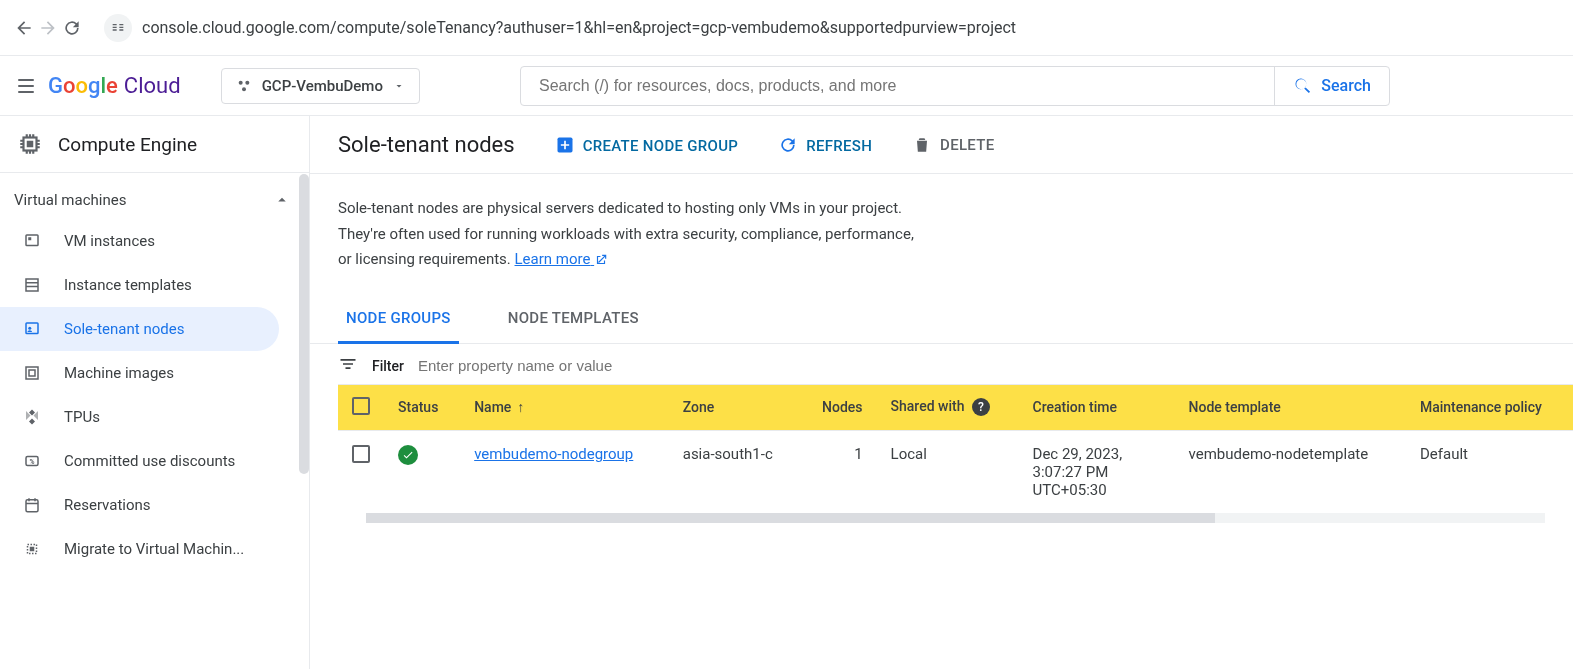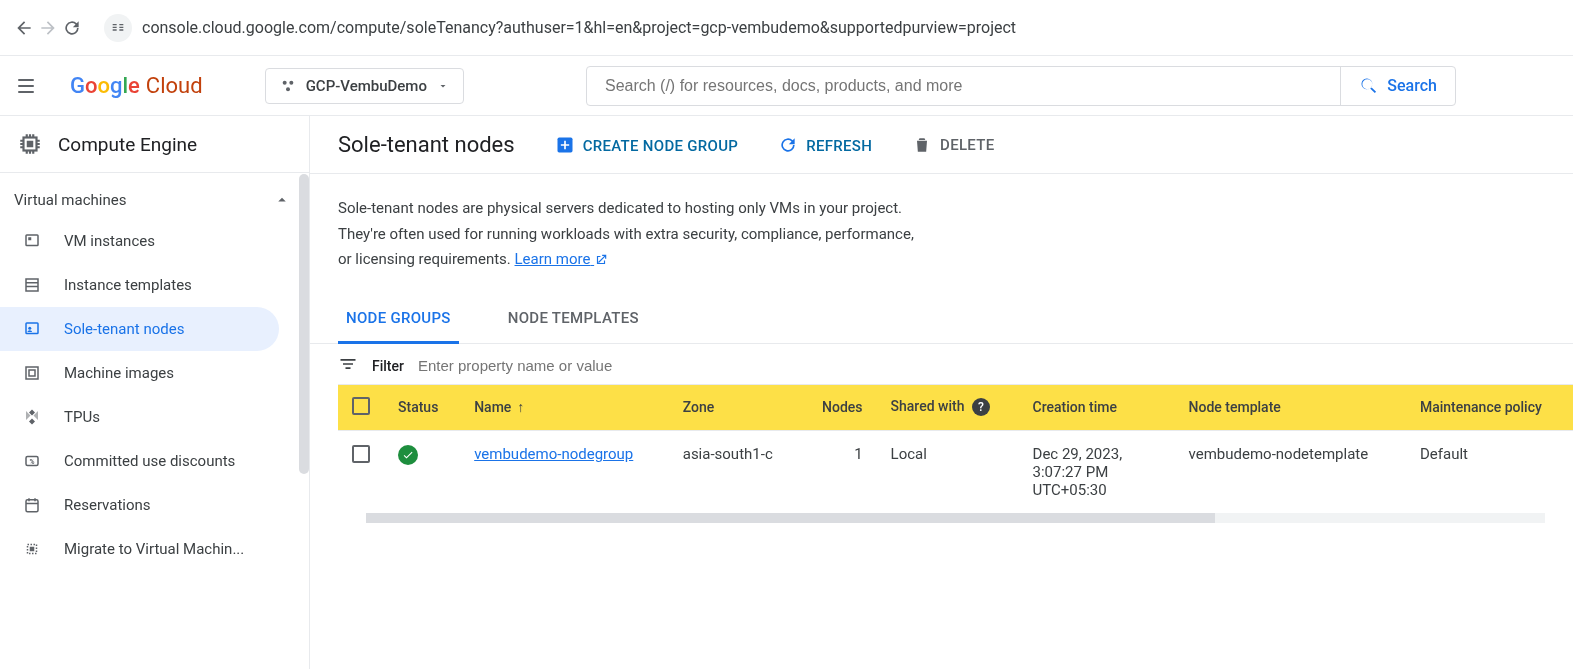--- a/index.html
+++ b/index.html
@@ -5,26 +5,26 @@
   * { box-sizing: border-box; margin: 0; padding: 0; }
   body { font-family: 'Google Sans', Roboto, Arial, sans-serif; font-size: 14px; color: #202124; background: #fff; overflow-x: hidden; }
   
   .browser-bar { display: flex; align-items: center; height: 56px; padding: 0 12px; background: #fff; border-bottom: 1px solid #e8eaed; gap: 0; }
   .nav-btn { width: 24px; height: 24px; display: flex; align-items: center; justify-content: center; color: #5f6368; cursor: pointer; }
   .nav-btn.disabled { color: #bdc1c6; }
   .addr-wrap { display:flex; align-items:center; gap:10px; margin-left:20px; }
   .site-info { width:28px; height:28px; border-radius:50%; background:#f1f3f4; display:flex; align-items:center; justify-content:center; color:#5f6368; font-size:13px; }
   .url { color:#3c4043; font-size:16px; }
   
-  .gcp-header { display:flex; align-items:center; height:60px; padding:0 14px; border-bottom:1px solid #e8eaed; gap:32px; }
+  .gcp-header { display:flex; align-items:center; height:60px; padding:0 14px; border-bottom:1px solid #e8eaed; gap:10px; }
   .hamburger { width:24px; height:24px; display:flex; flex-direction:column; justify-content:center; gap:4px; cursor:pointer; padding:0 4px;}
   .hamburger div { height:2px; background:#5f6368; border-radius:1px; }
   .logo { display:flex; align-items:center; gap:4px; font-size:22px; }
   .logo .g { font-weight:500; }
-  .logo .cloud { color:#c2410c; font-weight:400; margin-left:2px;}
+  .logo .cloud { color:#4c1d95; font-weight:400; margin-left:2px;}
   .project-picker { display:flex; align-items:center; gap:10px; border:1px solid #dadce0; border-radius:4px; padding:8px 14px; font-size:15px; color:#3c4043; cursor:pointer; margin-left:30px; font-weight:500;}
   .dots3 { display:flex; gap:1px; }
   .search-wrap { flex:1; display:flex; align-items:center; border:1px solid #dadce0; border-radius:4px; height:40px; margin-left:90px; max-width:870px; }
   .search-input { flex:1; border:none; outline:none; font-size:16px; padding:0 18px; color:#5f6368; background:transparent; }
   .search-btn { display:flex; align-items:center; gap:8px; border-left:1px solid #dadce0; padding:0 18px; height:100%; color:#1a73e8; font-size:16px; cursor:pointer; font-weight:500;}
   
   .layout { display:flex; }
   .sidebar { width:310px; border-right:1px solid #e8eaed; min-height:600px; position:relative;}
   .sb-scroll { position:absolute; right:0; top:58px; width:10px; height:300px; background:#dadce0; border-radius:5px;}
   .sb-title { display:flex; align-items:center; gap:14px; padding:14px 16px; border-bottom:1px solid #e8eaed;}

